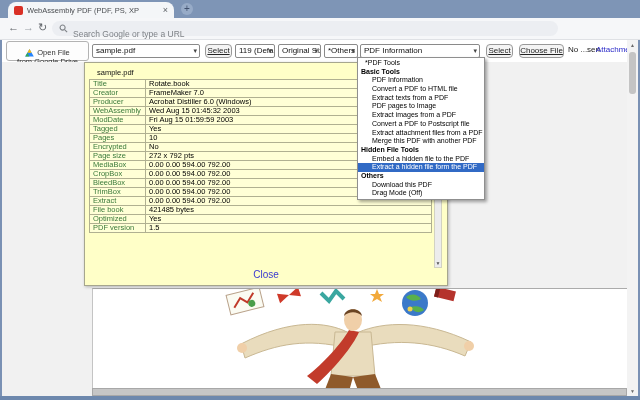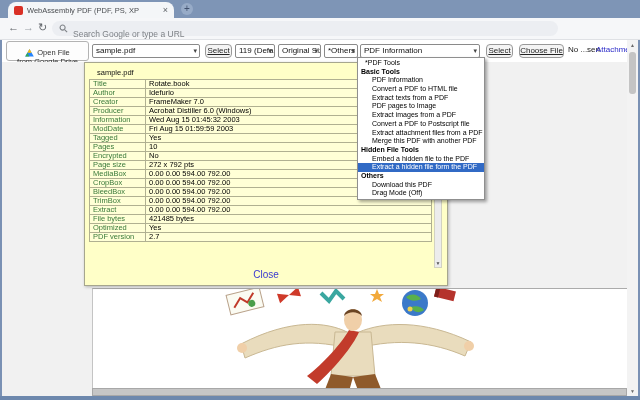--- a/index.html
+++ b/index.html
@@ -213,37 +213,33 @@
 <div class="dialog">
   <div class="dlg-title">sample.pdf</div>
   <table class="info-table">
     <tbody>
 
         <tr>
           <td class="k">Title</td>
           <td class="v">Rotate.book</td>
         </tr>
 
-        <tr>
-          <td class="k">Author</td>
-          <td class="v">Idefurio</td>
-        </tr>
 
         <tr>
           <td class="k">Creator</td>
           <td class="v">FrameMaker 7.0</td>
         </tr>
 
         <tr>
           <td class="k">Producer</td>
           <td class="v">Acrobat Distiller 6.0 (Windows)</td>
         </tr>
 
         <tr>
-          <td class="k">Information</td>
+          <td class="k">WebAssembly</td>
           <td class="v">Wed Aug 15 01:45:32 2003</td>
         </tr>
 
         <tr>
           <td class="k">ModDate</td>
           <td class="v">Fri Aug 15 01:59:59 2003</td>
         </tr>
 
         <tr>
           <td class="k">Tagged</td>
@@ -284,32 +280,32 @@
           <td class="k">TrimBox</td>
           <td class="v">0.00 0.00 594.00 792.00</td>
         </tr>
 
         <tr>
           <td class="k">Extract</td>
           <td class="v">0.00 0.00 594.00 792.00</td>
         </tr>
 
         <tr>
-          <td class="k">File bytes</td>
+          <td class="k">File book</td>
           <td class="v">421485 bytes</td>
         </tr>
 
         <tr>
           <td class="k">Optimized</td>
           <td class="v">Yes</td>
         </tr>
 
         <tr>
           <td class="k">PDF version</td>
-          <td class="v">2.7</td>
+          <td class="v">1.5</td>
         </tr>
       </tbody>
   </table>
   <div class="dlg-scroll">
     <span class="dn">▼</span>
   </div>
   <div class="close-link">Close</div>
 </div>
 
 <div class="menu">

